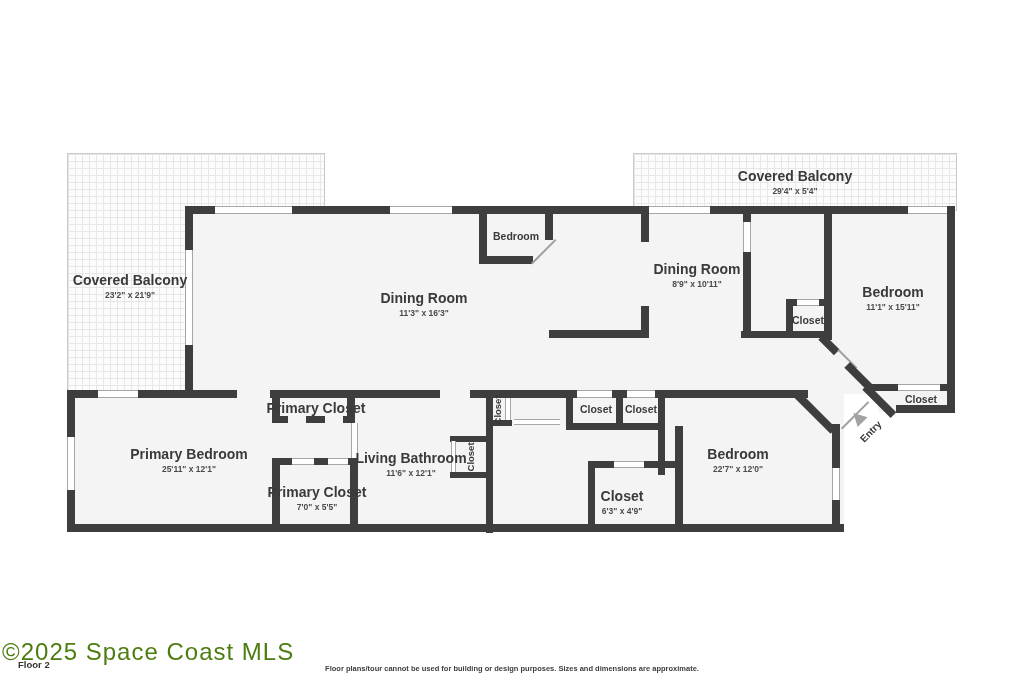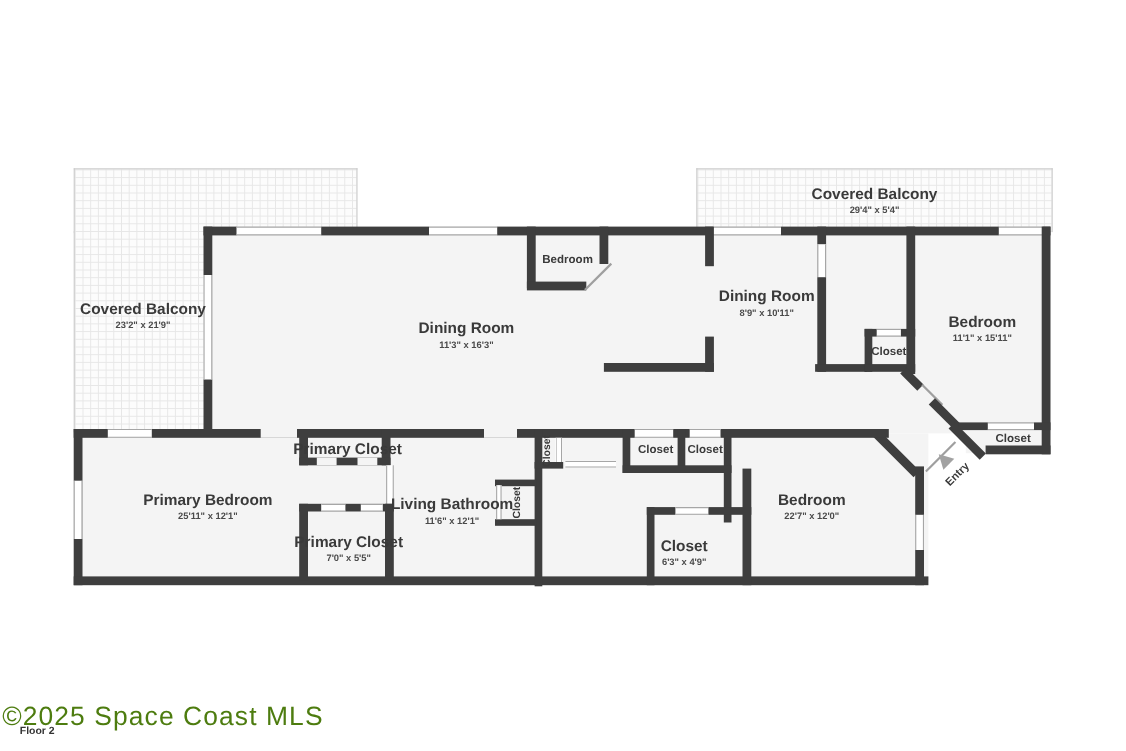--- a/index.html
+++ b/index.html
@@ -186,14 +186,15 @@
   <div class="room-label" style="left:663px;top:446px;">
     <div class="nm">Bedroom</div>
       <div class="dm">22'7" x 12'0"</div>
   </div>
 
   <div class="entry-arrow" style="left:851px;top:411px;"></div>
   <div class="entry-label" style="left:858px;top:426px;">Entry</div>
 
   <div class="watermark">©2025 Space Coast MLS</div>
   <div class="floor-num">Floor 2</div>
+  <div class="disclaimer">Floor plans/tour cannot be used for building or design purposes. Sizes and dimensions are approximate.</div>
 
 </div>
 
 </body></html>

